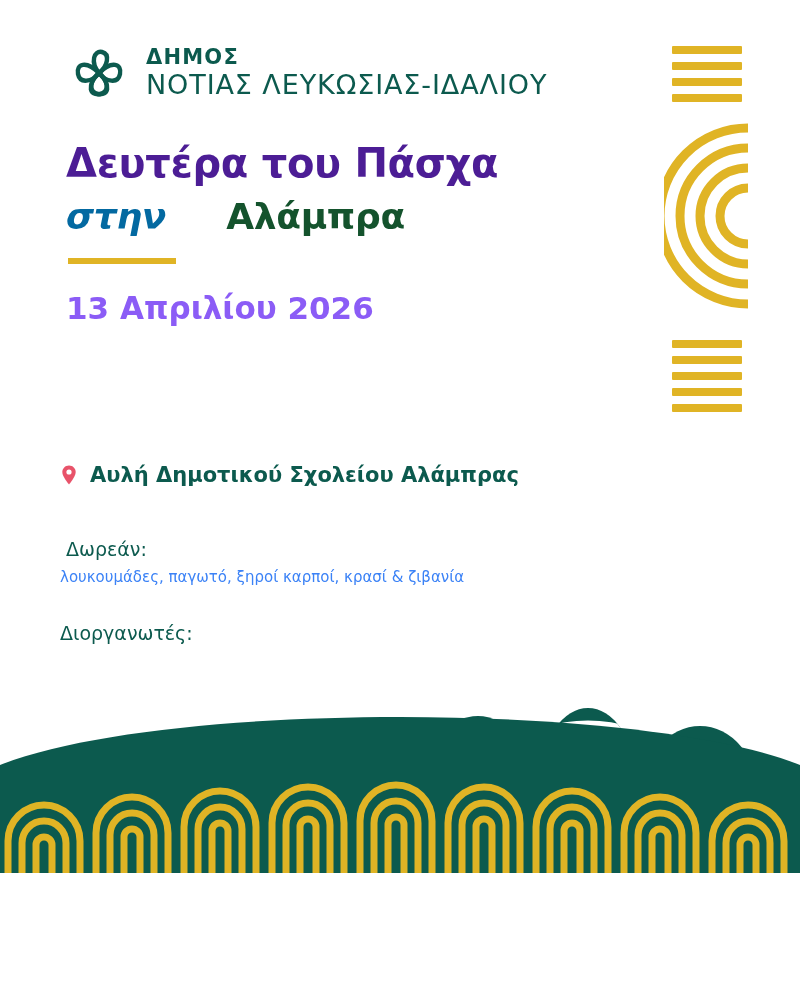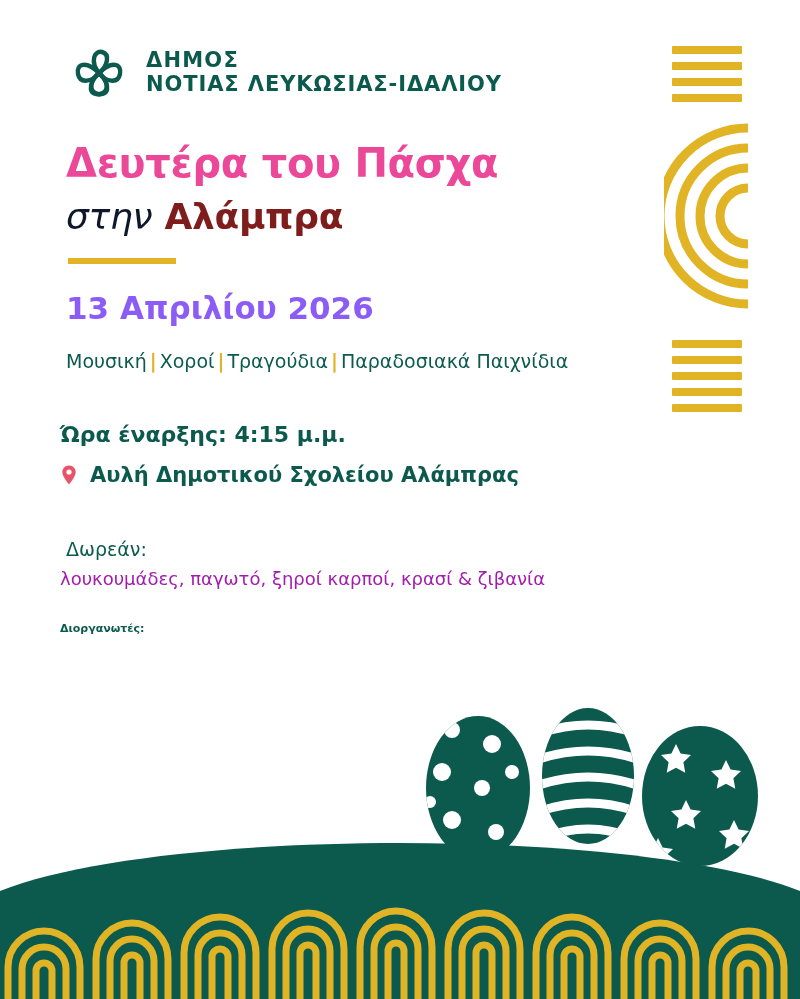--- a/index.html
+++ b/index.html
@@ -10,21 +10,21 @@
     width: 800px;
     height: 999px;
     background: #ffffff;
     font-family: "DejaVu Sans", "Liberation Sans", sans-serif;
     overflow: hidden;
     position: relative;
   }
   .poster {
     position: relative;
     width: 800px;
-    height: 999px;
+    height: 873px;
     overflow: hidden;
     background: #ffffff;
   }
 
   
   .logo-block {
     position: absolute;
     left: 66px;
     top: 40px;
     display: flex;
@@ -40,22 +40,22 @@
     color: #0c5a4e;
     line-height: 1.12;
   }
   .logo-text .l1 {
     font-size: 21px;
     font-weight: 700;
     letter-spacing: 1.2px;
     color: #0c5a4e;
   }
   .logo-text .l2 {
-    font-size: 21px;
-    font-weight: 700;
+    font-size: 27px;
+    font-weight: 400;
     letter-spacing: 0.9px;
     color: #0c5a4e;
   }
 
   
   .deco-top-stripes {
     position: absolute;
     right: 58px;
     top: 46px;
     width: 70px;
@@ -83,39 +83,40 @@
     border-radius: 1px;
   }
 
   
   .title-1 {
     position: absolute;
     left: 66px;
     top: 140px;
     font-size: 40px;
     font-weight: 700;
-    color: #ec4899;
+    color: #4c1d95;
     letter-spacing: -0.3px;
   }
   .title-2 {
     position: absolute;
     left: 66px;
     top: 196px;
     font-size: 36px;
     font-weight: 700;
     letter-spacing: -0.3px;
   }
   .title-2 .ital {
     font-style: italic;
-    color: #0f172a;
-    font-weight: 400;
+    color: #0369a1;
+    font-weight: 700;
   }
   .title-2 .gold {
-    color: #7f1d1d;
-    font-weight: 700;
+    color: #14532d;
+    font-weight: 700;
+    margin-left: 48px;
   }
   .rule {
     position: absolute;
     left: 68px;
     top: 258px;
     width: 108px;
     height: 6px;
     background: #e0b425;
   }
 
@@ -173,30 +174,30 @@
     left: 66px;
     top: 538px;
     font-size: 19px;
     font-weight: 400;
     color: #0c5a4e;
   }
   .free-items {
     position: absolute;
     left: 60px;
     top: 568px;
-    font-size: 18px;
-    color: #a21caf;
+    font-size: 15px;
+    color: #3b82f6;
   }
 
   .org-label {
     position: absolute;
     left: 60px;
     top: 622px;
-    font-size: 11px;
-    font-weight: 700;
+    font-size: 19px;
+    font-weight: 400;
     color: #0c5a4e;
   }
   .org-list {
     position: absolute;
     left: 60px;
     top: 646px;
     font-size: 17px;
     color: #0c5a4e;
     line-height: 1.52;
   }
@@ -270,25 +271,21 @@
 
   <div class="title-1">Δευτέρα του Πάσχα</div>
   <div class="title-2">
     <span class="ital">στην</span>
     <span class="gold">Αλάμπρα</span>
   </div>
   <div class="rule"></div>
 
   <div class="date-line">13 Απριλίου 2026</div>
 
-  <div class="subjects">
-    <span>Μουσική</span><span class="sep">|</span><span>Χοροί</span><span class="sep">|</span><span>Τραγούδια</span><span class="sep">|</span><span>Παραδοσιακά Παιχνίδια</span>
-  </div>
-
-  <div class="time-line">Ώρα έναρξης: 4:15 μ.μ.</div>
+
   <div class="venue-line">
     <span class="pin">
       <svg viewBox="0 0 18 22" width="18" height="22" aria-hidden="true">
         <path d="M9 1.5 C5.2 1.5 2.3 4.4 2.3 8.1 C2.3 13 9 20.5 9 20.5 C9 20.5 15.7 13 15.7 8.1 C15.7 4.4 12.8 1.5 9 1.5 Z" fill="#e8536a"></path>
         <circle cx="9" cy="8" r="2.6" fill="#ffffff"></circle>
       </svg>
     </span>
     <span>Αυλή Δημοτικού Σχολείου Αλάμπρας</span>
   </div>
 

